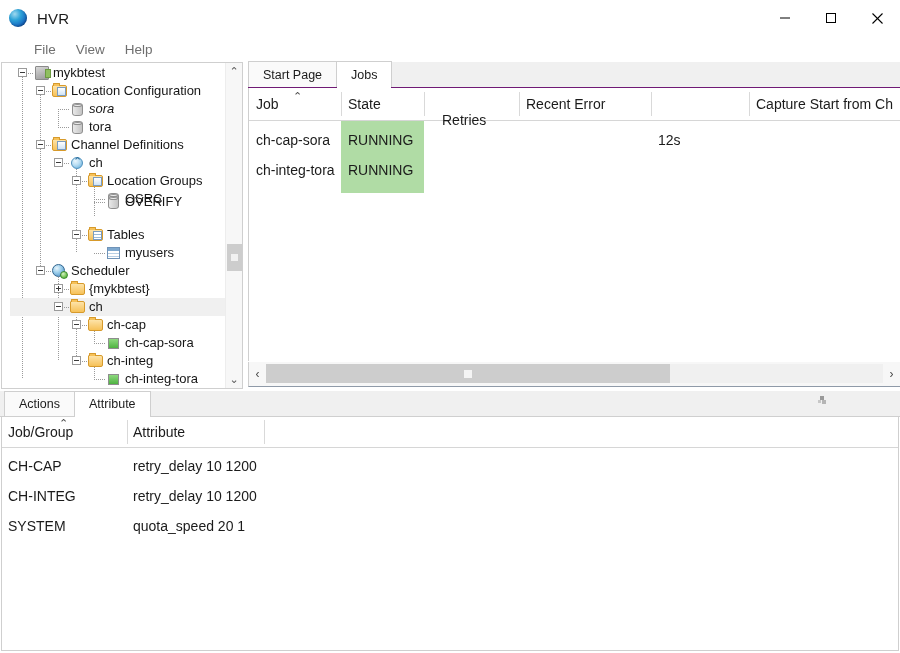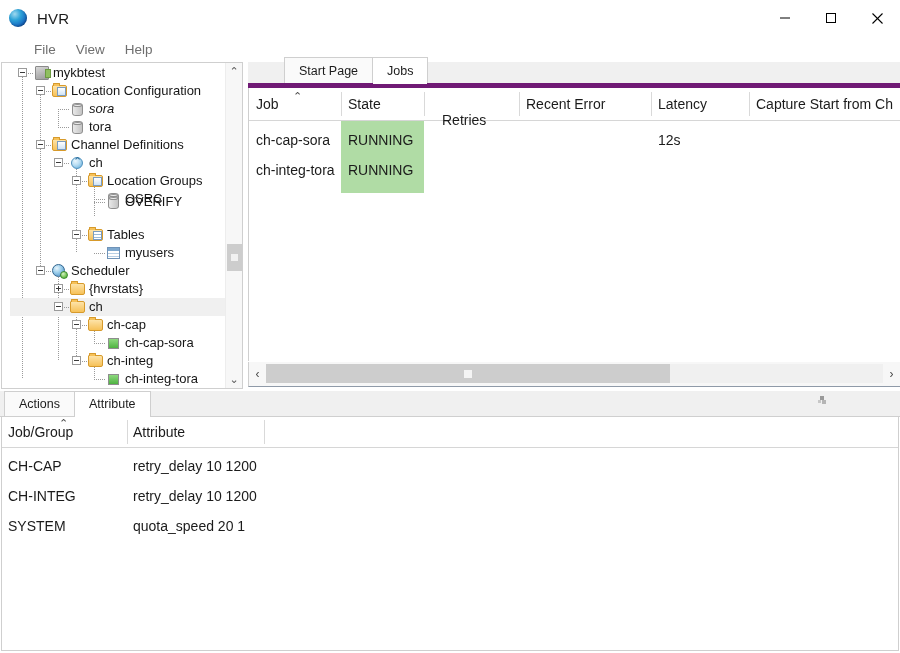--- a/index.html
+++ b/index.html
@@ -221,23 +221,23 @@
     background: #cdcdcd;
     display: flex; align-items: center; justify-content: center;
   }
   .vscroll .thumb .grip { width: 7px; height: 7px; background: #f1f1f1; }
 
   
   .tabstrip {
     position: absolute; left: 248px; top: 62px;
     width: 652px; height: 27px;
     background: #f0f0f0;
-    border-bottom: 6px solid #701a75;
-    box-sizing: border-box;
-    display: flex; align-items: flex-end; padding-left: 36px;
+    border-bottom: 2px solid #701a75;
+    box-sizing: border-box;
+    display: flex; align-items: flex-end;
   }
   .tab {
     height: 26px; padding: 0 14px;
     display: flex; align-items: center;
     font-size: 12.5px; color: #1b1b1b;
     border: 1px solid #cfcfcf; border-bottom: none;
     background: #fafafa; box-sizing: border-box;
     margin-right: -1px;
   }
   .tab.active { background: #ffffff; position: relative; z-index: 2; }
@@ -491,21 +491,21 @@
             <span class="ic-sched" style="display: block;"></span>
           </span>
           <span class="tlabel" style="position: absolute; left: 68px; top: 0px; line-height: 18px;">Scheduler</span>
         </div>
         <div class="tnode" style="position: absolute; left: 0px; right: 0px; top: 217px;">
           <div class="hstub" style="left: 56px; width: 12px; top: 9px;"></div>
           <div class="expander plus" style="left: 52px; top: 4px;"></div>
           <span class="tico" style="position: absolute; left: 68px; top: 1px;">
             <span class="ic-folder" style="display: block;"></span>
           </span>
-          <span class="tlabel" style="position: absolute; left: 86px; top: 0px; line-height: 18px;">{hvrstats}</span>
+          <span class="tlabel" style="position: absolute; left: 86px; top: 0px; line-height: 18px;">{mykbtest}</span>
         </div>
         <div class="tnode sel" style="position: absolute; left: 8px; right: 0px; top: 235px;">
           <div class="hstub" style="left: 48px; width: 12px; top: 9px;"></div>
           <div class="expander" style="left: 44px; top: 4px;"></div>
           <span class="tico" style="position: absolute; left: 60px; top: 1px;">
             <span class="ic-folder" style="display: block;"></span>
           </span>
           <span class="tlabel" style="position: absolute; left: 78px; top: 0px; line-height: 18px;">ch</span>
         </div>
         <div class="tnode" style="position: absolute; left: 0px; right: 0px; top: 253px;">
@@ -566,23 +566,20 @@
           </div>
           <div class="divider" style="left: 92px;"></div>
           <div class="th" style="left: 186px; width: 95px; margin-top: 16px;">
             <span>Retries</span>
           </div>
           <div class="divider" style="left: 175px;"></div>
           <div class="th" style="left: 270px; width: 132px;">
             <span>Recent Error</span>
           </div>
           <div class="divider" style="left: 270px;"></div>
-          <div class="th" style="left: 402px; width: 98px;">
-            <span>Latency</span>
-          </div>
           <div class="divider" style="left: 402px;"></div>
           <div class="th" style="left: 500px; width: 160px;">
             <span>Capture Start from Ch</span>
           </div>
           <div class="divider" style="left: 500px;"></div>
         </div>
       <div class="jobs-body" id="jobs-body">
           <div class="state-block" style="left: 92px; width: 83px; top: 0px; height: 72px; background: rgb(176, 220, 165);"></div>
           <div class="cell" style="left: 0px; width: 92px; top: 4px;">ch-cap-sora</div>
           <div class="cell" style="left: 92px; width: 83px; top: 4px;">RUNNING</div>

